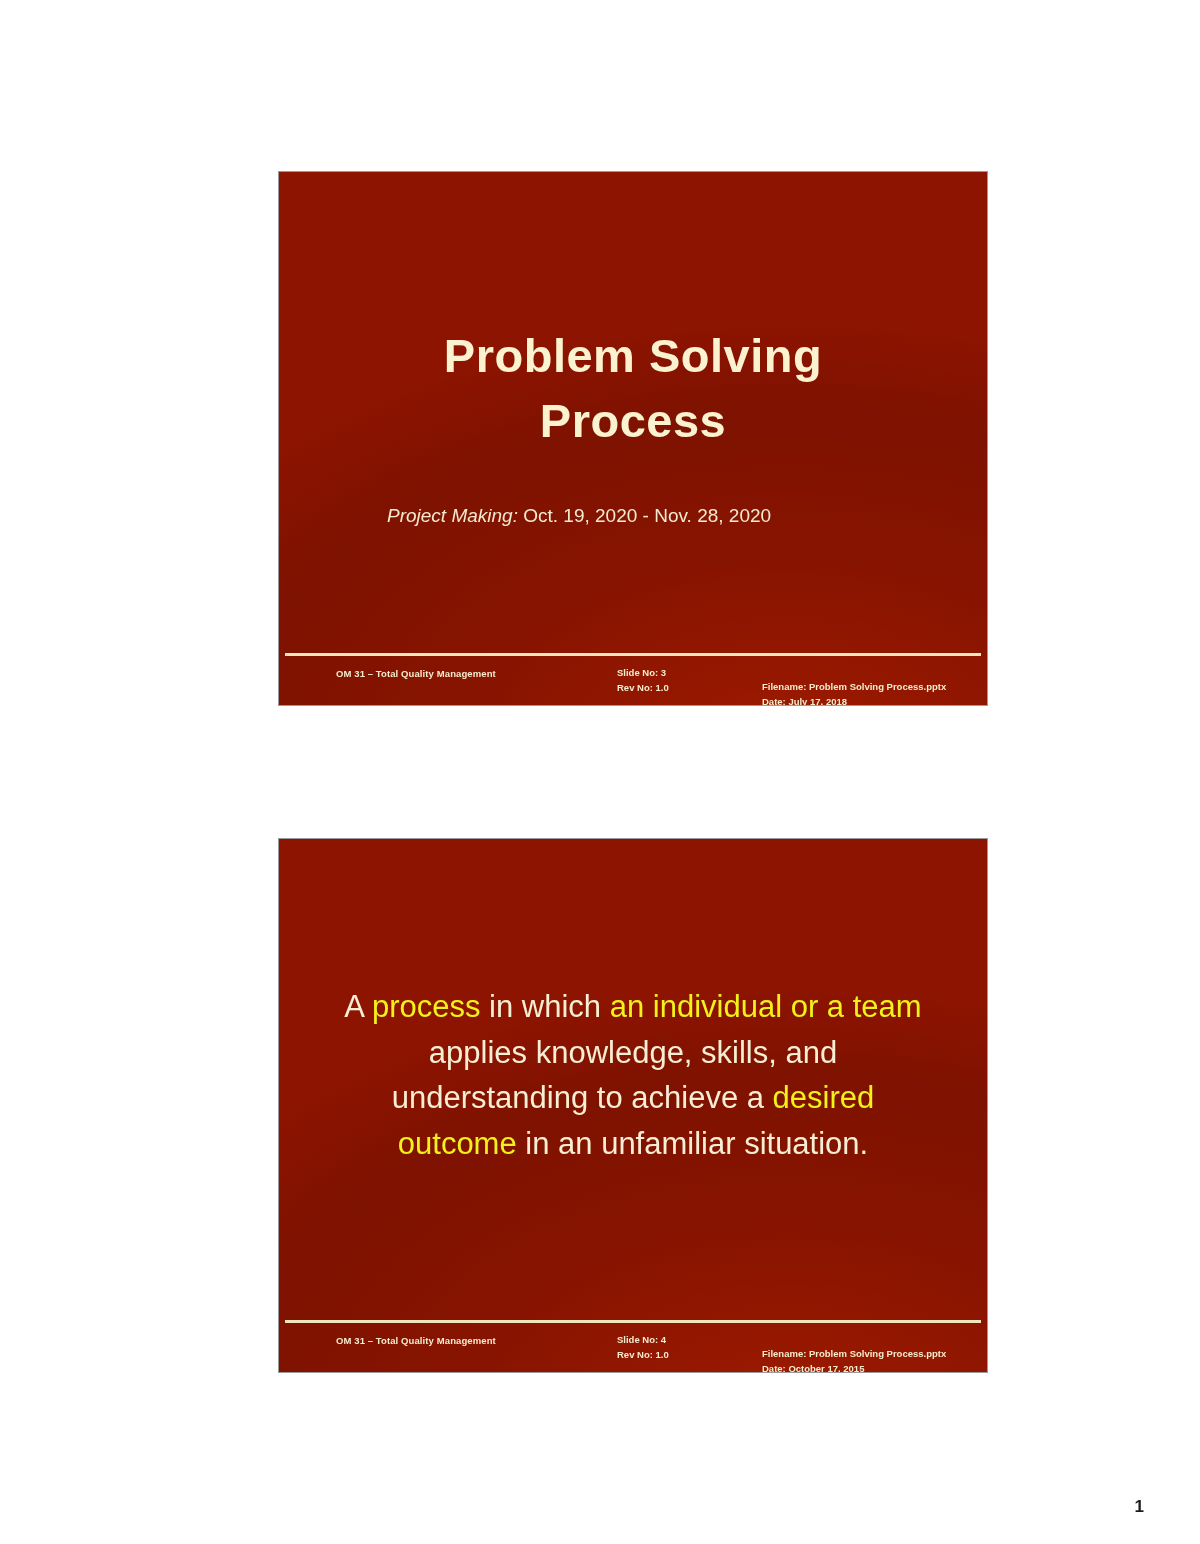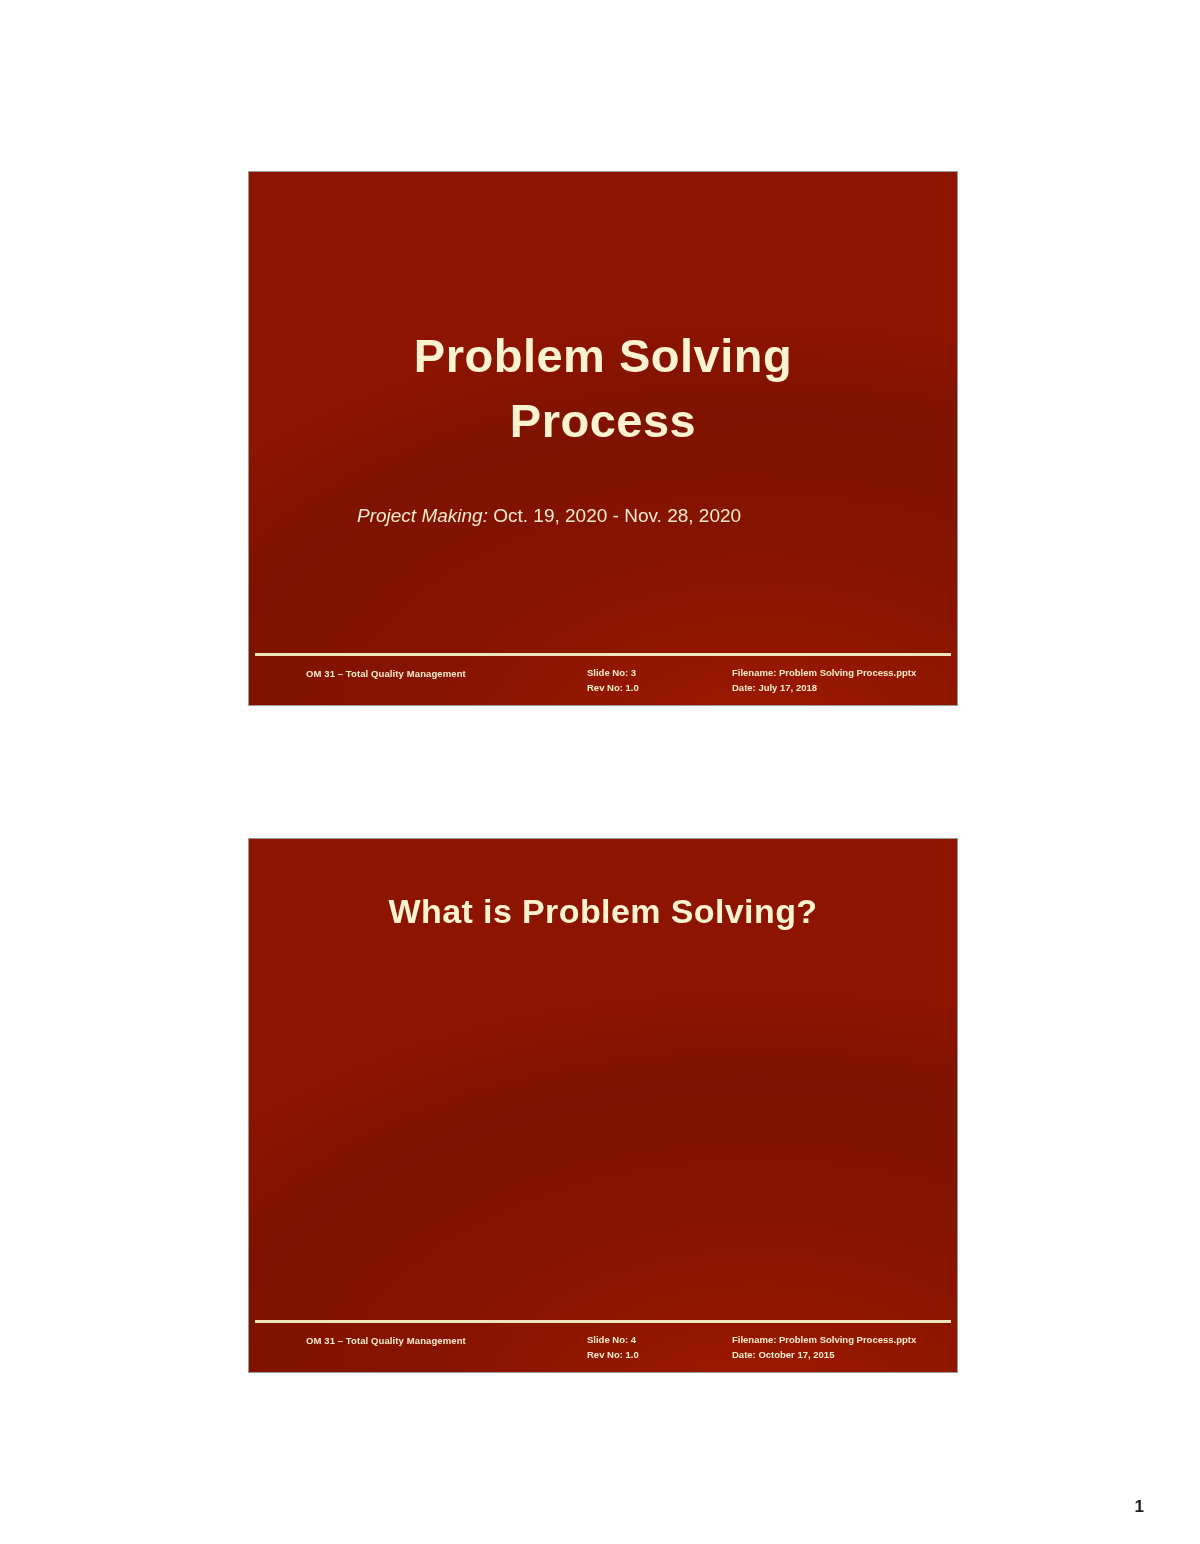--- a/index.html
+++ b/index.html
@@ -12,20 +12,21 @@
     height: 1544px;
     position: relative;
     font-family: "Liberation Sans", sans-serif;
     overflow: hidden;
   }
 
   .page {
     position: absolute;
     inset: 0;
     background: #ffffff;
+    margin-left: 30px;
   }
 
   
   .slide {
     position: absolute;
     left: 248px;
     width: 710px;
     border: 1px solid #9a9a9a;
     box-sizing: border-box;
     overflow: hidden;
@@ -167,21 +168,21 @@
     letter-spacing: 0.1px;
   }
   .f-slideno {
     position: absolute;
     left: 338px;
     top: 10px;
   }
   .f-file {
     position: absolute;
     left: 483px;
-    top: 10px;
+    top: 24px;
   }
   .f-line { display: block; white-space: nowrap; }
 
   
   .page-number {
     position: absolute;
     right: 56px;
     top: 1497px;
     font-size: 17px;
     font-weight: bold;
@@ -226,22 +227,22 @@
         </span>
       </div>
     </div>
   </div>
 
   <div class="slide" id="slide-2">
     <div class="slide-bg"></div>
 
     <div class="slide-content">
 
-      <div class="slide2-title">What is Problem Solving?</div>
-
+
+      <div class="slide2-body"><span>A </span><span class="hl">process</span><span> in which </span><span class="hl">an individual or a team</span><span> applies knowledge, skills, and understanding to achieve a </span><span class="hl">desired outcome</span><span> in an unfamiliar situation.</span></div>
 
     </div>
 
     <div class="footer">
       <div class="footer-rule"></div>
       <div class="footer-inner">
         <span class="f-course">OM 31 – Total Quality Management</span>
         <span class="f-slideno">
           <span class="f-line">Slide No: 4</span>
           <span class="f-line">Rev No: 1.0</span>

